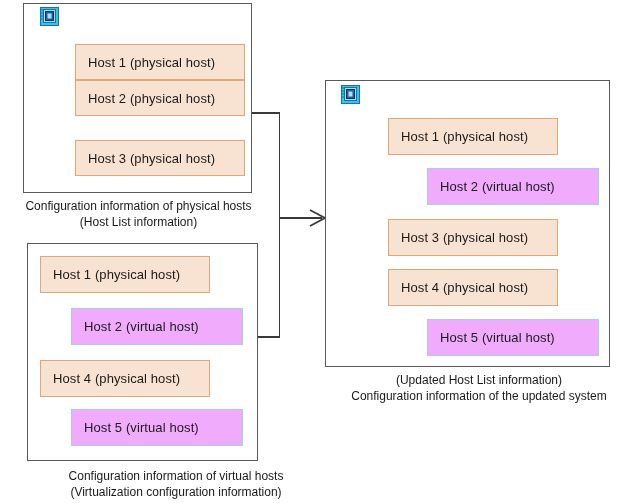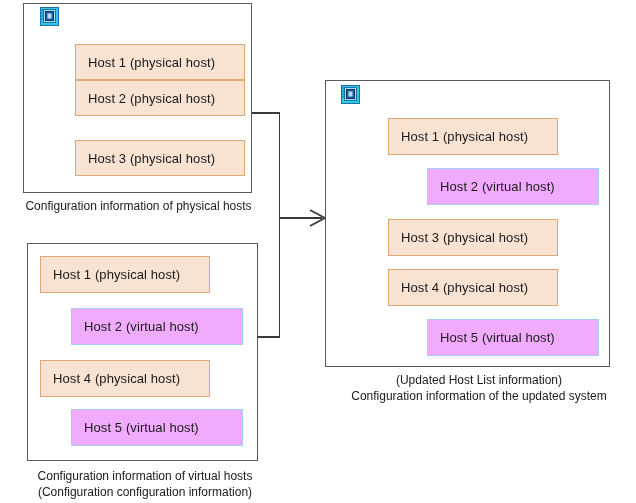--- a/index.html
+++ b/index.html
@@ -119,40 +119,41 @@
   </div>
   <div class="hostbox physical" style="left:75px; top:80px; width:170px; height:36px;">
     <span>Host 2 (physical host)</span>
   </div>
   <div class="hostbox physical" style="left:75px; top:140px; width:170px; height:36px;">
     <span>Host 3 (physical host)</span>
   </div>
 
   <div class="caption" style="left:0px; top:198px; width:277px;">
     <span>Configuration information of physical hosts</span>
+    <span>(Host List information)</span>
   </div>
 
   <div class="panel" style="left:27px; top:243px; width:231px; height:218px;"></div>
 
   <div class="hostbox physical" style="left:40px; top:256px; width:170px; height:37px;">
     <span>Host 1 (physical host)</span>
   </div>
   <div class="hostbox virtual" style="left:71px; top:308px; width:172px; height:37px;">
     <span>Host 2 (virtual host)</span>
   </div>
   <div class="hostbox physical" style="left:40px; top:360px; width:170px; height:37px;">
     <span>Host 4 (physical host)</span>
   </div>
   <div class="hostbox virtual" style="left:71px; top:409px; width:172px; height:37px;">
     <span>Host 5 (virtual host)</span>
   </div>
 
-  <div class="caption" style="left:0px; top:468px; width:290px;">
+  <div class="caption" style="left:0px; top:468px; width:290px;padding-left:31px;">
     <span>Configuration information of virtual hosts</span>
-    <span>(Configuration configuration information)</span>
+    <span>(Virtualization configuration information)</span>
   </div>
 
   <div class="panel" style="left:325px; top:80px; width:285px; height:287px;"></div>
 
   <svg class="svr-icon" style="left:341px; top:85px;" viewBox="0 0 19 19" xmlns="http://www.w3.org/2000/svg">
     <rect x="0.5" y="0.5" width="18" height="18" fill="#2ec8e8" stroke="#1e6fa8"></rect>
     <rect x="3.5" y="2.5" width="12" height="13" fill="#9fe4f3" stroke="#1e6fa8"></rect>
     <rect x="5.5" y="4.5" width="8" height="9" fill="#1b5faa" stroke="#10335e"></rect>
     <rect x="7.5" y="6.5" width="4" height="5" fill="#bcdcf5"></rect>
     <rect x="0.5" y="2.5" width="2.5" height="1" fill="#1e6fa8"></rect>

